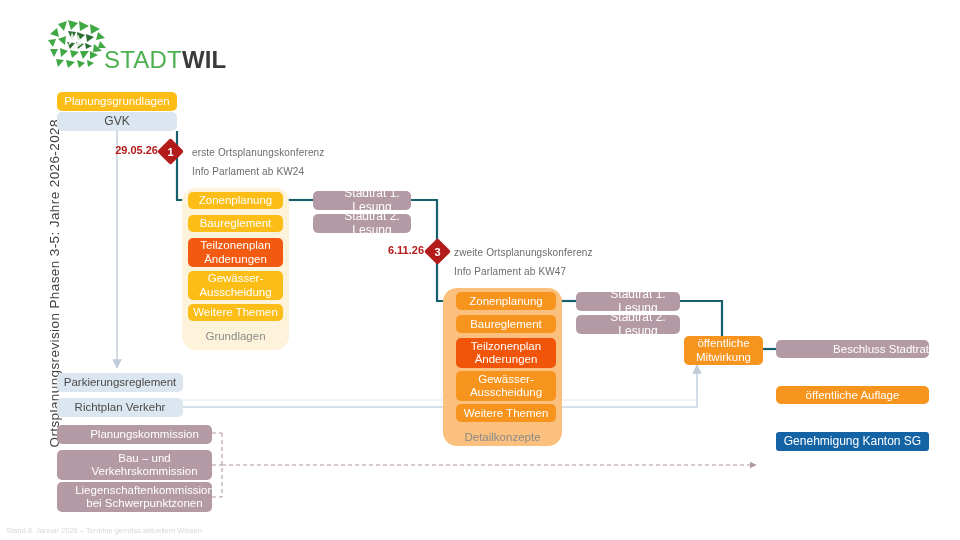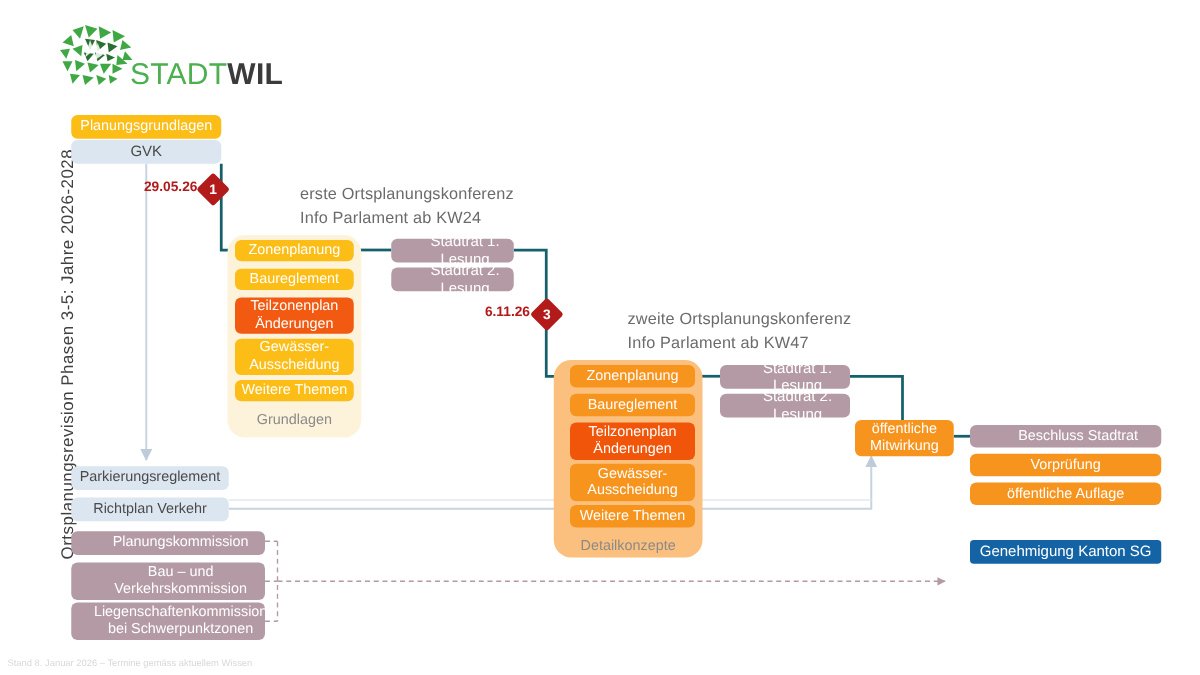--- a/index.html
+++ b/index.html
@@ -55,21 +55,21 @@
   }
   .diamond-num{
     position:absolute;width:19px;height:19px;display:flex;align-items:center;justify-content:center;
     color:#fff;font-size:11px;font-weight:700;
   }
   .ms-date{
     position:absolute;color:#B31B1B;font-size:11px;font-weight:700;
     text-align:right;white-space:nowrap;
   }
   .ms-note{
-    position:absolute;color:#6b6b6b;font-size:13px;white-space:nowrap;letter-spacing:.15px;margin-left:48px;
+    position:absolute;color:#6b6b6b;font-size:10px;white-space:nowrap;letter-spacing:.15px;
   }
 
   svg.overlay{position:absolute;left:0;top:0;width:960px;height:540px;pointer-events:none;}
 
   
   .footer{
     position:absolute;left:6px;top:526px;font-size:7.5px;color:#d8d8d8;white-space:nowrap;
   }
 </style>
 </head>
@@ -226,25 +226,22 @@
   </div>
   <div class="box b-mauve" style="left:576px;top:315px;width:104px;height:19px;font-size:12px;">
     <span>Stadtrat 2. Lesung</span>
   </div>
 
   <div class="box b-orange two-line" style="left:684px;top:336px;width:79px;height:29px;flex-direction:column;">
     <span>öffentliche</span>
     <span>Mitwirkung</span>
   </div>
 
-  <div class="box b-mauve" style="left:776px;top:340px;width:153px;height:18px;">
+  <div class="box b-mauve" style="left:776px;top:340px;width:153px;height:18px;justify-content:flex-end;">
     <span>Beschluss Stadtrat</span>
-  </div>
-  <div class="box b-orange" style="left:776px;top:363px;width:153px;height:18px;">
-    <span>Vorprüfung</span>
   </div>
   <div class="box b-orange" style="left:776px;top:386px;width:153px;height:18px;">
     <span>öffentliche Auflage</span>
   </div>
   <div class="box b-blue" style="left:776px;top:432px;width:153px;height:19px;font-size:12px;border-radius:3px;">
     <span>Genehmigung Kanton SG</span>
   </div>
 
   <div class="box b-lightblue" style="left:57px;top:373px;width:126px;height:19px;font-size:11.5px;">
     <span>Parkierungsreglement</span>

